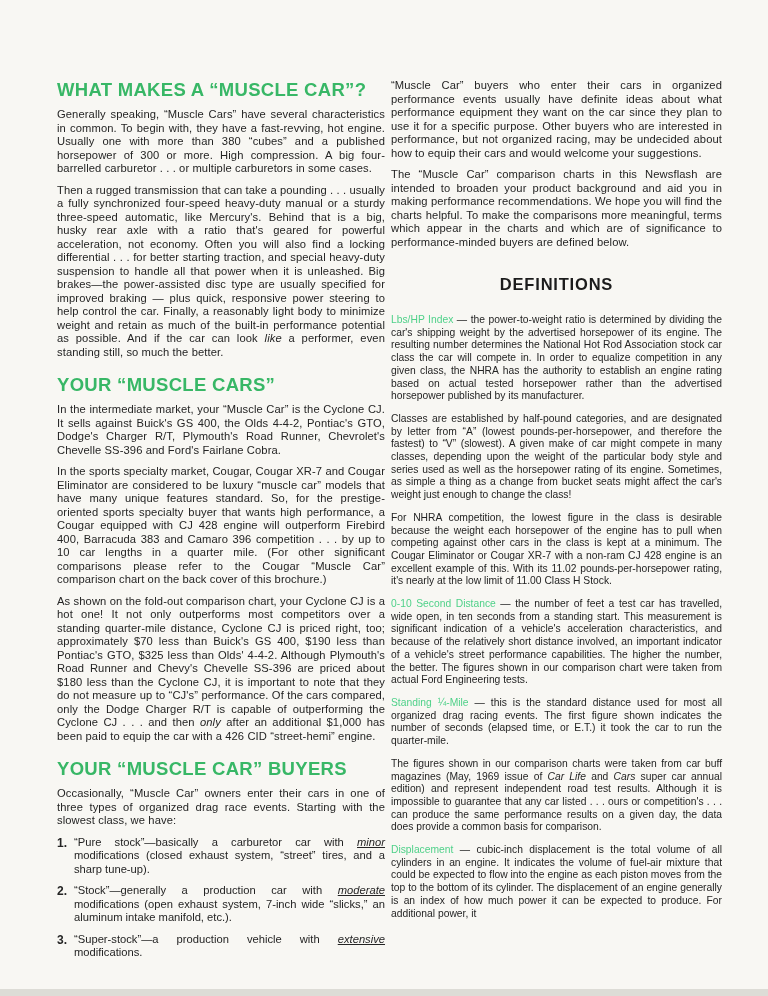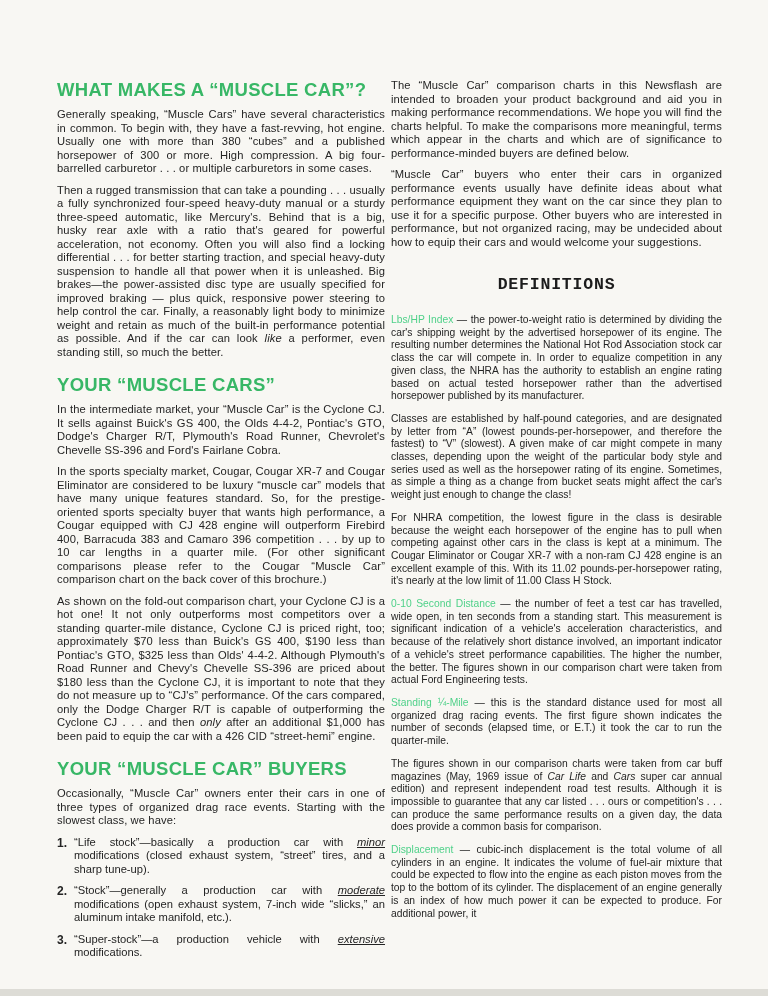--- a/index.html
+++ b/index.html
@@ -39,21 +39,20 @@
   ol.buyers .num{
     font-weight:bold;font-size:12px;width:17px;flex:none;
   }
   ol.buyers .li-body{
     font-size:11.2px;line-height:13.5px;text-align:justify;flex:1;
   }
   h3.defs{
     text-align:center;font-size:16.5px;font-weight:bold;
     letter-spacing:0.8px;color:#1c1c1c;
     margin:26px 0 20px 0;
-    font-family:Liberation Mono, monospace;
   }
   p.def{
     font-size:10.3px;line-height:12.7px;
     text-align:justify;margin:0 0 10px 0;
   }
   .term{color:var(--term-green);font-weight:normal;}
   .scan-edge{
     position:absolute;left:0;bottom:0;width:768px;height:7px;
     background:#dddcd6;
   }
@@ -69,36 +68,36 @@
   <h2 class="sec">YOUR “MUSCLE CARS”</h2>
   <p class="body">In the intermediate market, your “Muscle Car” is the Cyclone CJ. It sells against Buick's GS 400, the Olds 4-4-2, Pontiac's GTO, Dodge's Charger R/T, Plymouth's Road Runner, Chevrolet's Chevelle SS-396 and Ford's Fairlane Cobra.</p>
   <p class="body">In the sports specialty market, Cougar, Cougar XR-7 and Cougar Eliminator are considered to be luxury “muscle car” models that have many unique features standard. So, for the prestige-oriented sports specialty buyer that wants high performance, a Cougar equipped with CJ 428 engine will outperform Firebird 400, Barracuda 383 and Camaro 396 competition . . . by up to 10 car lengths in a quarter mile. (For other significant comparisons please refer to the Cougar “Muscle Car” comparison chart on the back cover of this brochure.)</p>
   <p class="body"><span>As shown on the fold-out comparison chart, your Cyclone CJ is a hot one! It not only outperforms most competitors over a standing quarter-mile distance, Cyclone CJ is priced right, too; approximately $70 less than Buick's GS 400, $190 less than Pontiac's GTO, $325 less than Olds' 4-4-2. Although Plymouth's Road Runner and Chevy's Chevelle SS-396 are priced about $180 less than the Cyclone CJ, it is important to note that they do not measure up to “CJ's” performance. Of the cars compared, only the Dodge Charger R/T is capable of outperforming the Cyclone CJ . . . and then </span><span style="font-style: italic;">only</span><span> after an additional $1,000 has been paid to equip the car with a 426 CID “street-hemi” engine.</span></p>
 
   <h2 class="sec">YOUR “MUSCLE CAR” BUYERS</h2>
   <p class="body">Occasionally, “Muscle Car” owners enter their cars in one of three types of organized drag race events. Starting with the slowest class, we have:</p>
   <ol class="buyers">
     <li>
       <span class="num">1.</span>
-      <span class="li-body"><span>“Life stock”—basically a production car with </span><span style="font-style: italic; text-decoration: underline;">minor</span><span> modifications (closed exhaust system, “street” tires, and a sharp tune-up).</span></span>
+      <span class="li-body"><span>“Pure stock”—basically a carburetor car with </span><span style="font-style: italic; text-decoration: underline;">minor</span><span> modifications (closed exhaust system, “street” tires, and a sharp tune-up).</span></span>
     </li>
     <li>
       <span class="num">2.</span>
       <span class="li-body"><span>“Stock”—generally a production car with </span><span style="font-style: italic; text-decoration: underline;">moderate</span><span> modifications (open exhaust system, 7-inch wide “slicks,” an aluminum intake manifold, etc.).</span></span>
     </li>
     <li>
       <span class="num">3.</span>
       <span class="li-body"><span>“Super-stock”—a production vehicle with </span><span style="font-style: italic; text-decoration: underline;">extensive</span><span> modifications.</span></span>
     </li>
   </ol>
 </div>
 
 <div class="col right">
+  <p class="body">“Muscle Car” buyers who enter their cars in organized performance events usually have definite ideas about what performance equipment they want on the car since they plan to use it for a specific purpose. Other buyers who are interested in performance, but not organized racing, may be undecided about how to equip their cars and would welcome your suggestions.</p>
   <p class="body">The “Muscle Car” comparison charts in this Newsflash are intended to broaden your product background and aid you in making performance recommendations. We hope you will find the charts helpful. To make the comparisons more meaningful, terms which appear in the charts and which are of significance to performance-minded buyers are defined below.</p>
-  <p class="body">“Muscle Car” buyers who enter their cars in organized performance events usually have definite ideas about what performance equipment they want on the car since they plan to use it for a specific purpose. Other buyers who are interested in performance, but not organized racing, may be undecided about how to equip their cars and would welcome your suggestions.</p>
 
   <h3 class="defs">DEFINITIONS</h3>
 
   <p class="def"><span class="term">Lbs/HP Index</span><span> — the power-to-weight ratio is determined by dividing the car's shipping weight by the advertised horsepower of its engine. The resulting number determines the National Hot Rod Association stock car class the car will compete in. In order to equalize competition in any given class, the NHRA has the authority to establish an engine rating based on actual tested horsepower rather than the advertised horsepower published by its manufacturer.</span></p>
   <p class="def">Classes are established by half-pound categories, and are designated by letter from “A” (lowest pounds-per-horsepower, and therefore the fastest) to “V” (slowest). A given make of car might compete in many classes, depending upon the weight of the particular body style and series used as well as the horsepower rating of its engine. Sometimes, as simple a thing as a change from bucket seats might affect the car's weight just enough to change the class!</p>
   <p class="def">For NHRA competition, the lowest figure in the class is desirable because the weight each horsepower of the engine has to pull when competing against other cars in the class is kept at a minimum. The Cougar Eliminator or Cougar XR-7 with a non-ram CJ 428 engine is an excellent example of this. With its 11.02 pounds-per-horsepower rating, it's nearly at the low limit of 11.00 Class H Stock.</p>
 
   <p class="def"><span class="term">0-10 Second Distance</span><span> — the number of feet a test car has travelled, wide open, in ten seconds from a standing start. This measurement is significant indication of a vehicle's acceleration characteristics, and because of the relatively short distance involved, an important indicator of a vehicle's street performance capabilities. The higher the number, the better. The figures shown in our comparison chart were taken from actual Ford Engineering tests.</span></p>
 
   <p class="def"><span class="term">Standing ¼-Mile</span><span> — this is the standard distance used for most all organized drag racing events. The first figure shown indicates the number of seconds (elapsed time, or E.T.) it took the car to run the quarter-mile.</span></p>

